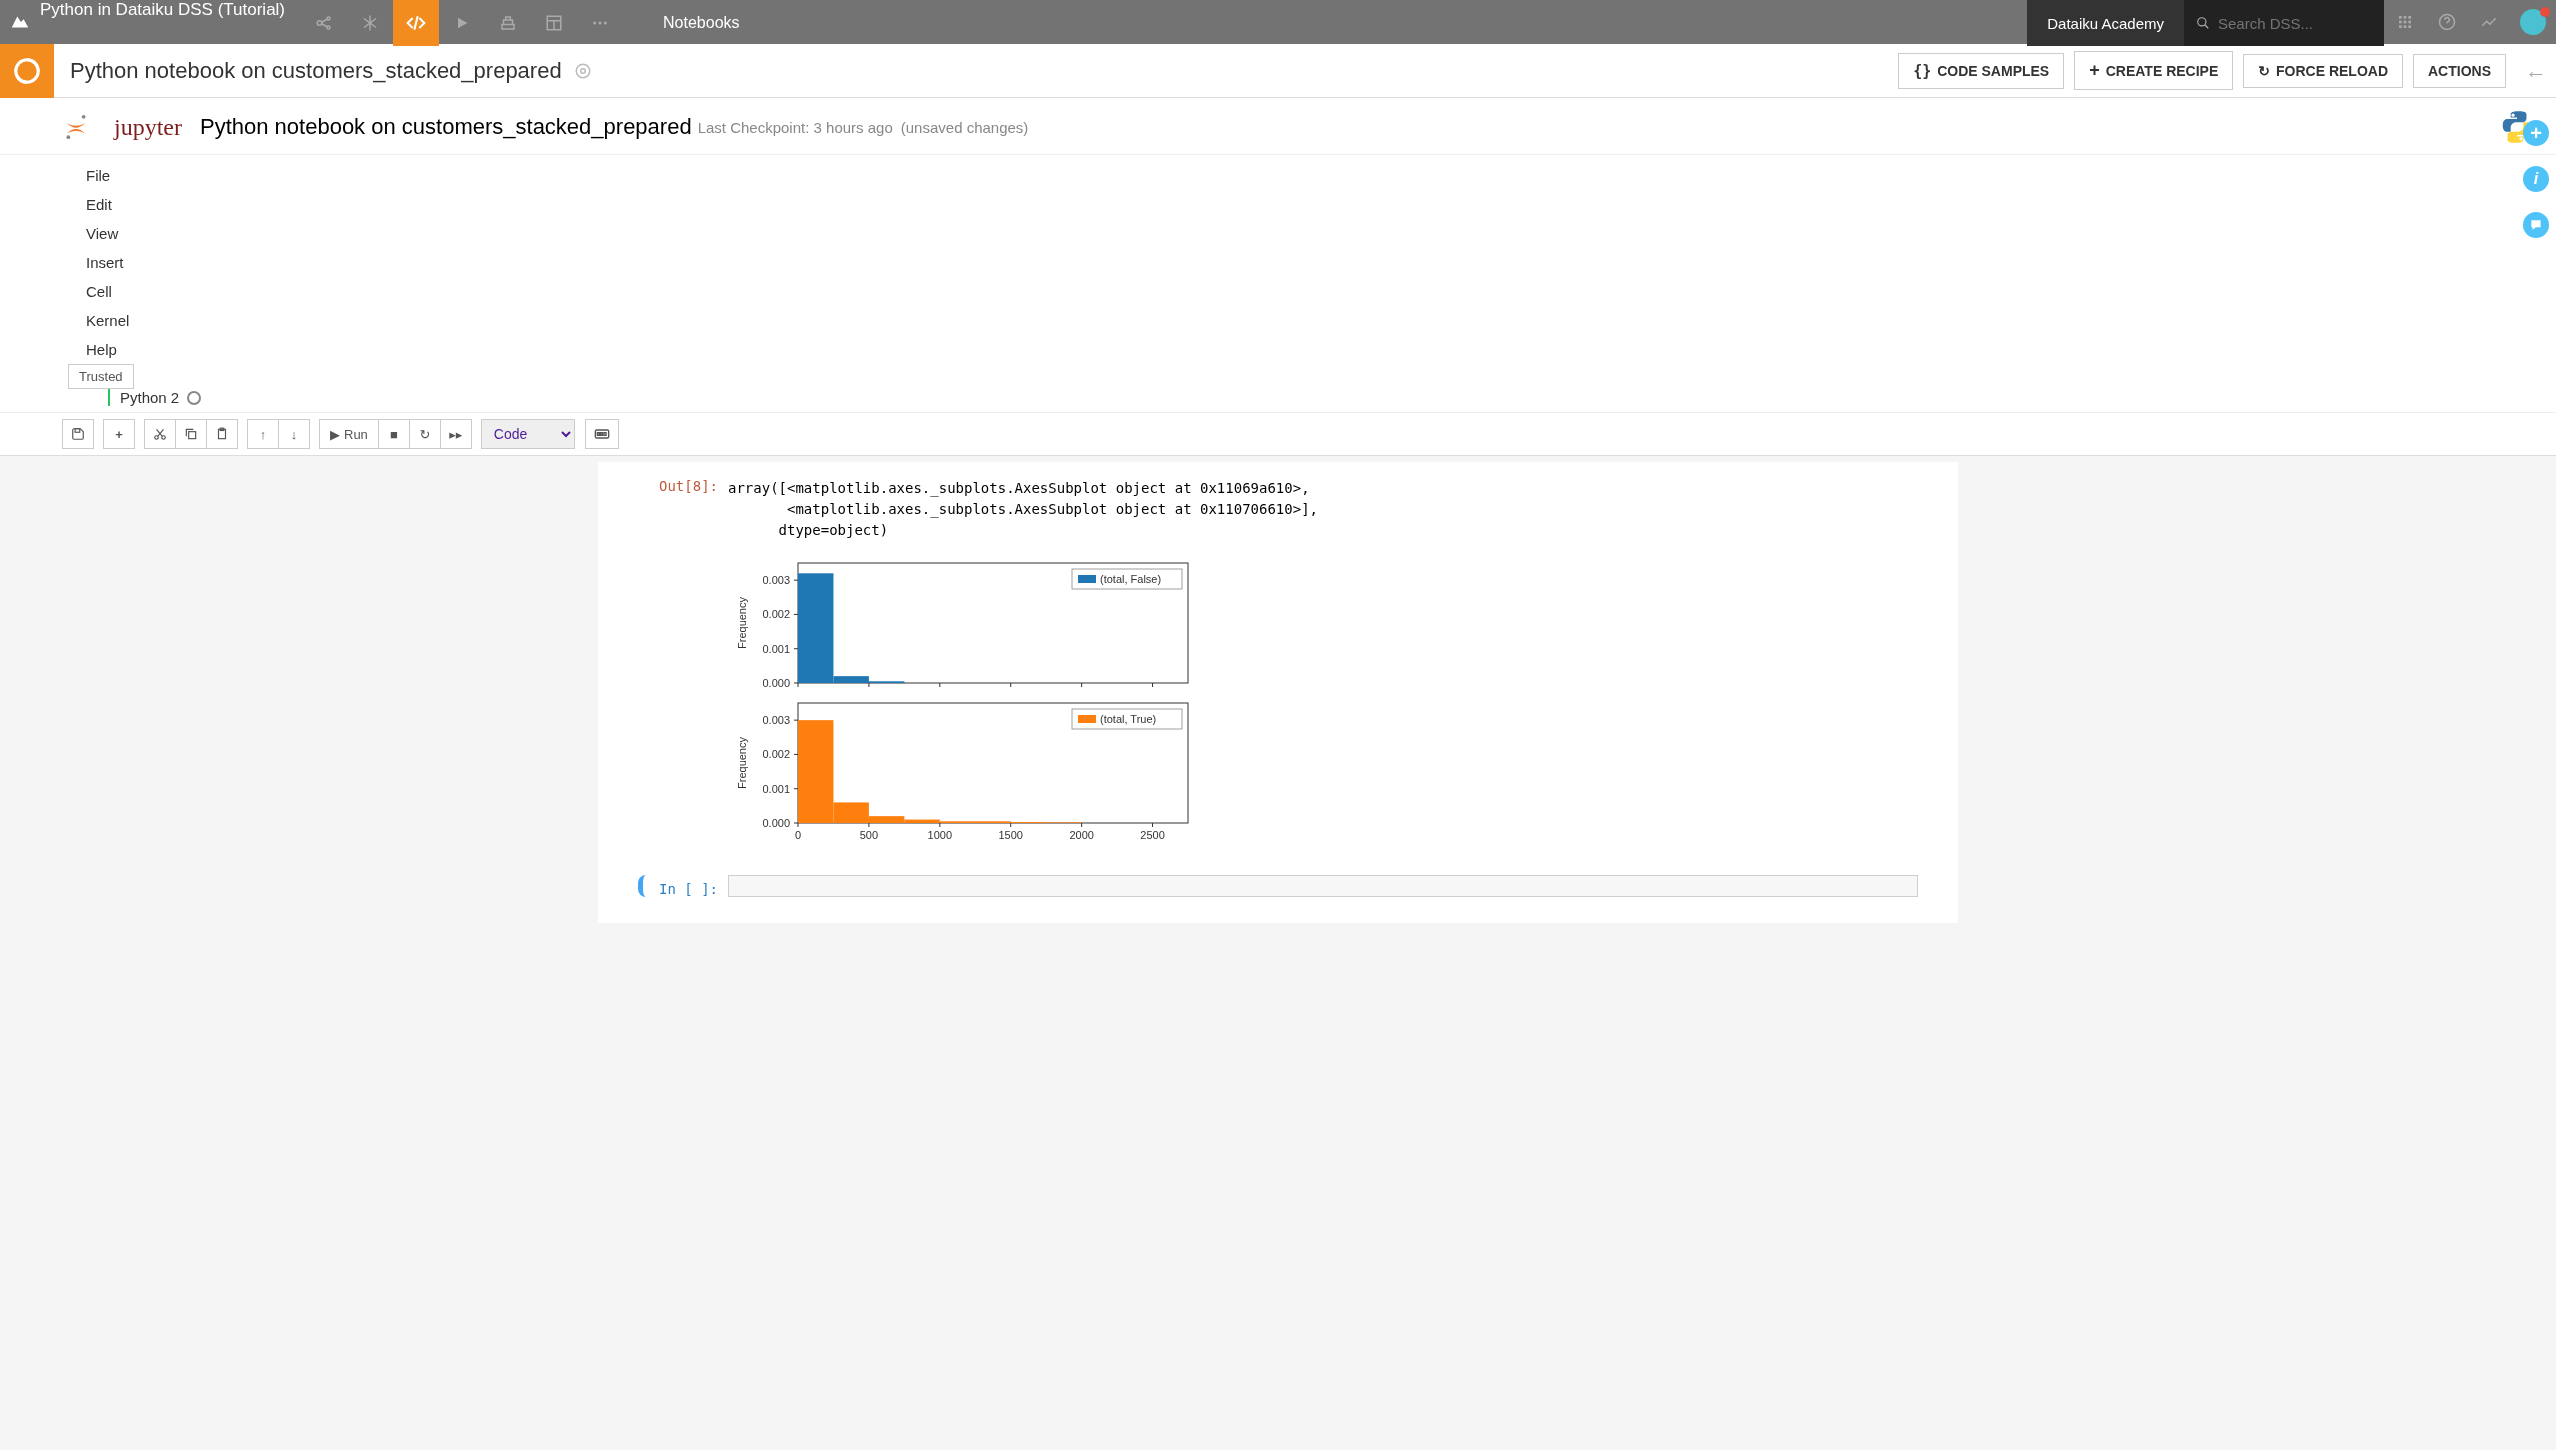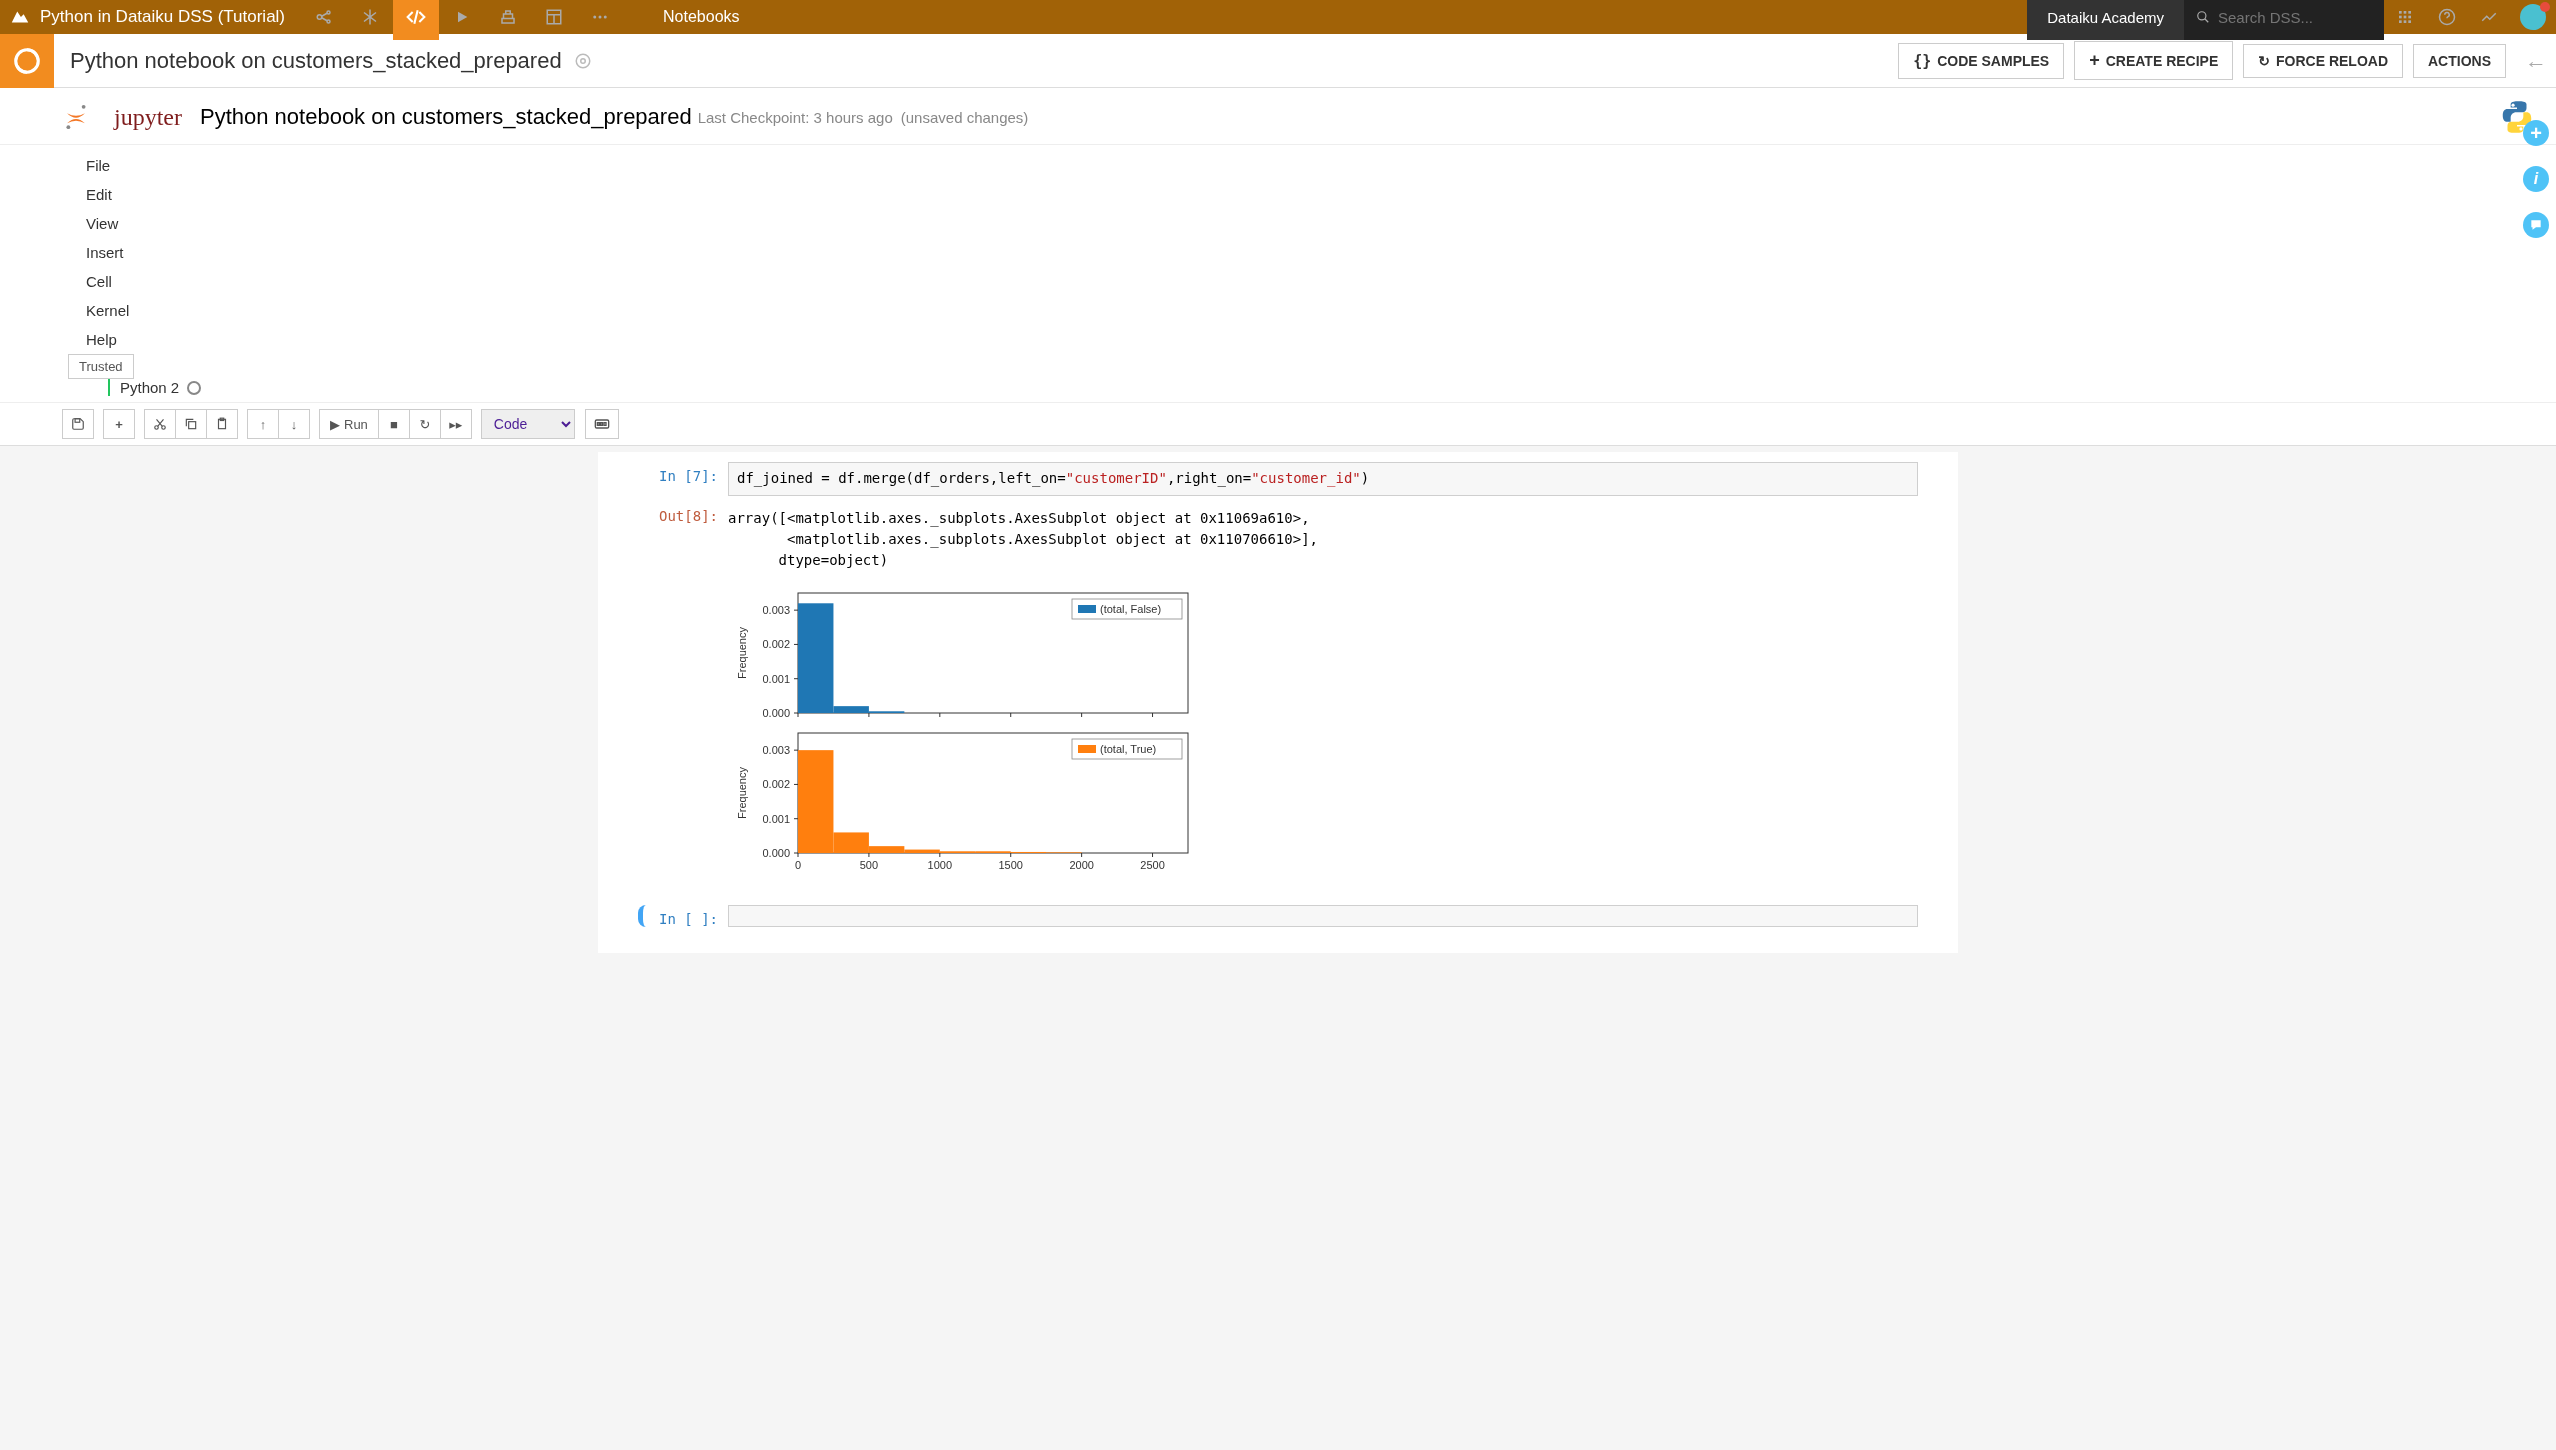--- a/index.html
+++ b/index.html
@@ -1,19 +1,19 @@
 <!DOCTYPE html>
 <html><head>
   <meta charset="utf-8">
   <style>
     * { margin: 0; padding: 0; box-sizing: border-box; }
     body { font-family: -apple-system, BlinkMacSystemFont, "Segoe UI", Helvetica, Arial, sans-serif; background: #f5f5f5; overflow: hidden; }
     
     
-    .navbar-top { height: 34px; background: #a16207; display: flex; align-items: center; color: #fff; position: relative; }
+    .navbar-top { height: 44px; background: #737373; display: flex; color: #fff; position: relative; }
     .navbar-top .bird-icon { width: 40px; display: flex; justify-content: center; align-items: center; }
     .navbar-top .title { font-size: 17px; font-weight: 400; padding-right: 16px; }
     .navbar-top .icon-btn { width: 46px; height: 46px; display: flex; justify-content: center; align-items: center; color: #aaa; cursor: pointer; }
     .navbar-top .icon-btn.active { background: #f28c1f; color: #fff; }
     .navbar-top .tab-notebooks { padding: 0 20px; font-size: 16px; height: 46px; display: flex; align-items: center; position: relative; }
     .navbar-top .tab-notebooks::after { content: ''; position: absolute; bottom: -6px; left: 50%; transform: translateX(-50%); width: 0; height: 0; border-left: 8px solid transparent; border-right: 8px solid transparent; border-bottom: 8px solid #fff; }
     .navbar-top .spacer { flex: 1; }
     .navbar-top .academy { background: #333; padding: 0 20px; height: 46px; display: flex; align-items: center; font-size: 15px; }
     .navbar-top .search-wrap { display: flex; align-items: center; height: 46px; padding: 0 12px; background: #222; width: 200px; }
     .navbar-top .search-wrap input { background: transparent; border: none; color: #aaa; font-size: 15px; outline: none; width: 100%; margin-left: 8px; }
@@ -304,26 +304,20 @@
           <rect x="10" y="6" width="3" height="4"></rect>
           <rect x="15" y="6" width="3" height="4"></rect>
         </svg>
       </div>
   </div>
 </div>
 
 <div class="notebook-scroll" style="height: 1208px;">
   <div class="notebook-container">
 
-    <div class="cell">
-      <div class="prompt">In [7]:</div>
-      <div class="input-area">
-          <div class="code-input" id="code7">df_joined = df.merge(df_orders,left_on=<span class="str">"customerID"</span>,right_on=<span class="str">"customer_id"</span>)</div>
-        </div>
-    </div>
 
 
     <div class="cell">
       <div class="prompt out">Out[8]:</div>
       <div class="input-area">
           <div class="output-text">array([&lt;matplotlib.axes._subplots.AxesSubplot object at 0x11069a610&gt;,
        &lt;matplotlib.axes._subplots.AxesSubplot object at 0x110706610&gt;],
       dtype=object)</div>
         </div>
     </div>

